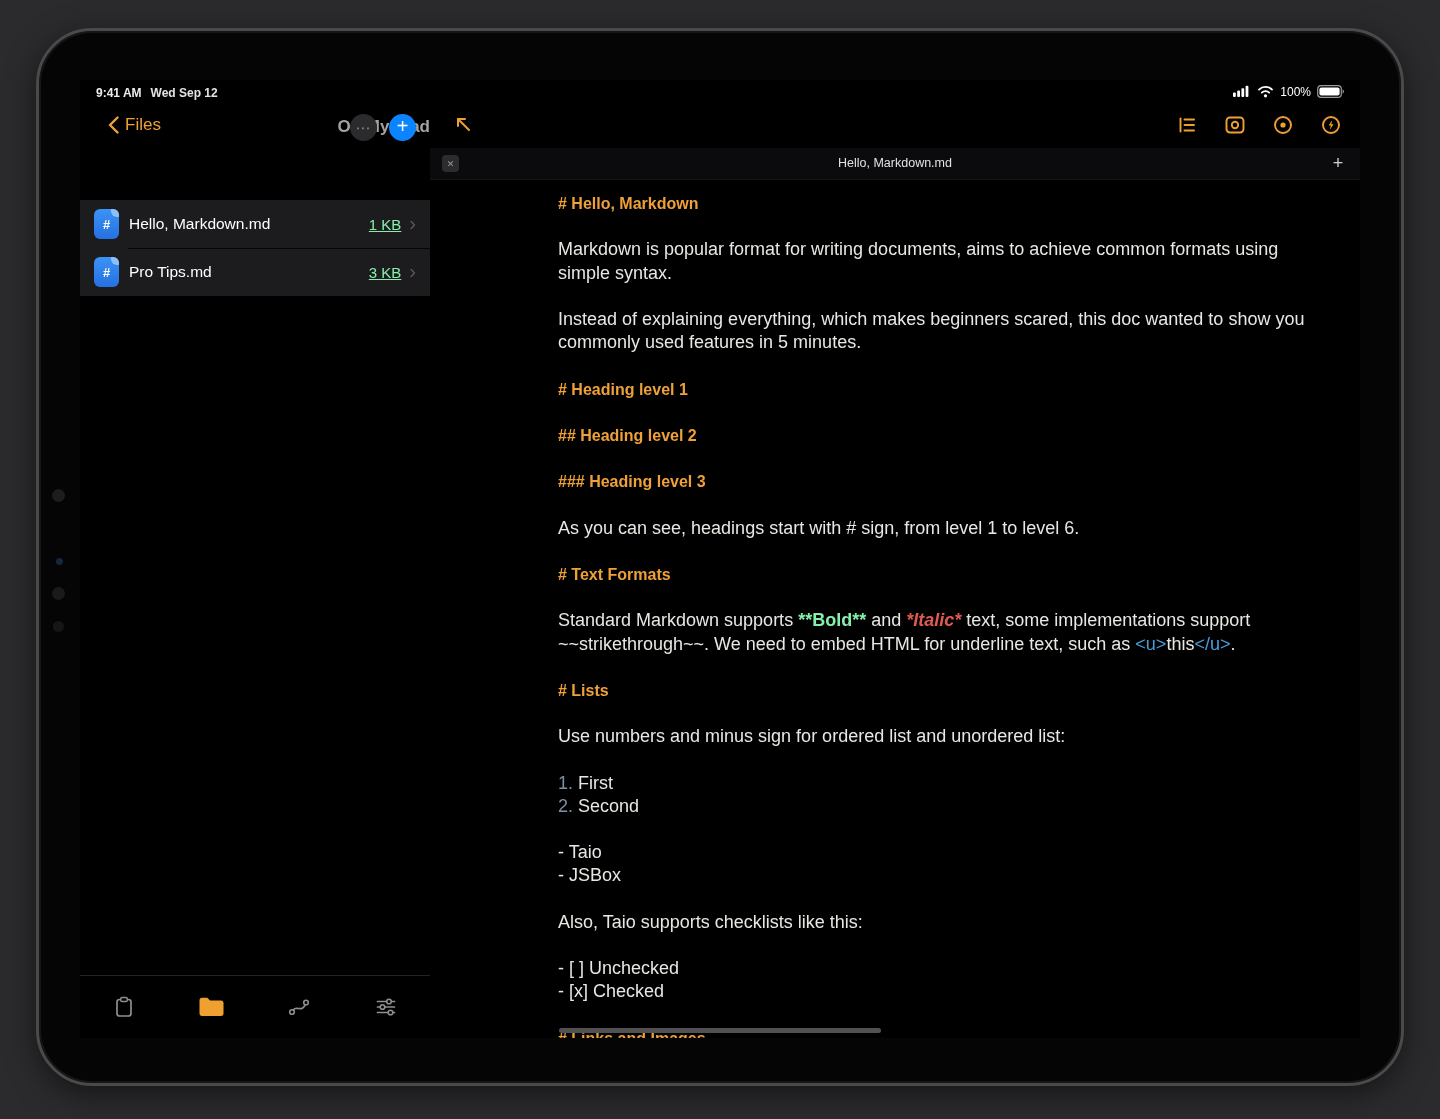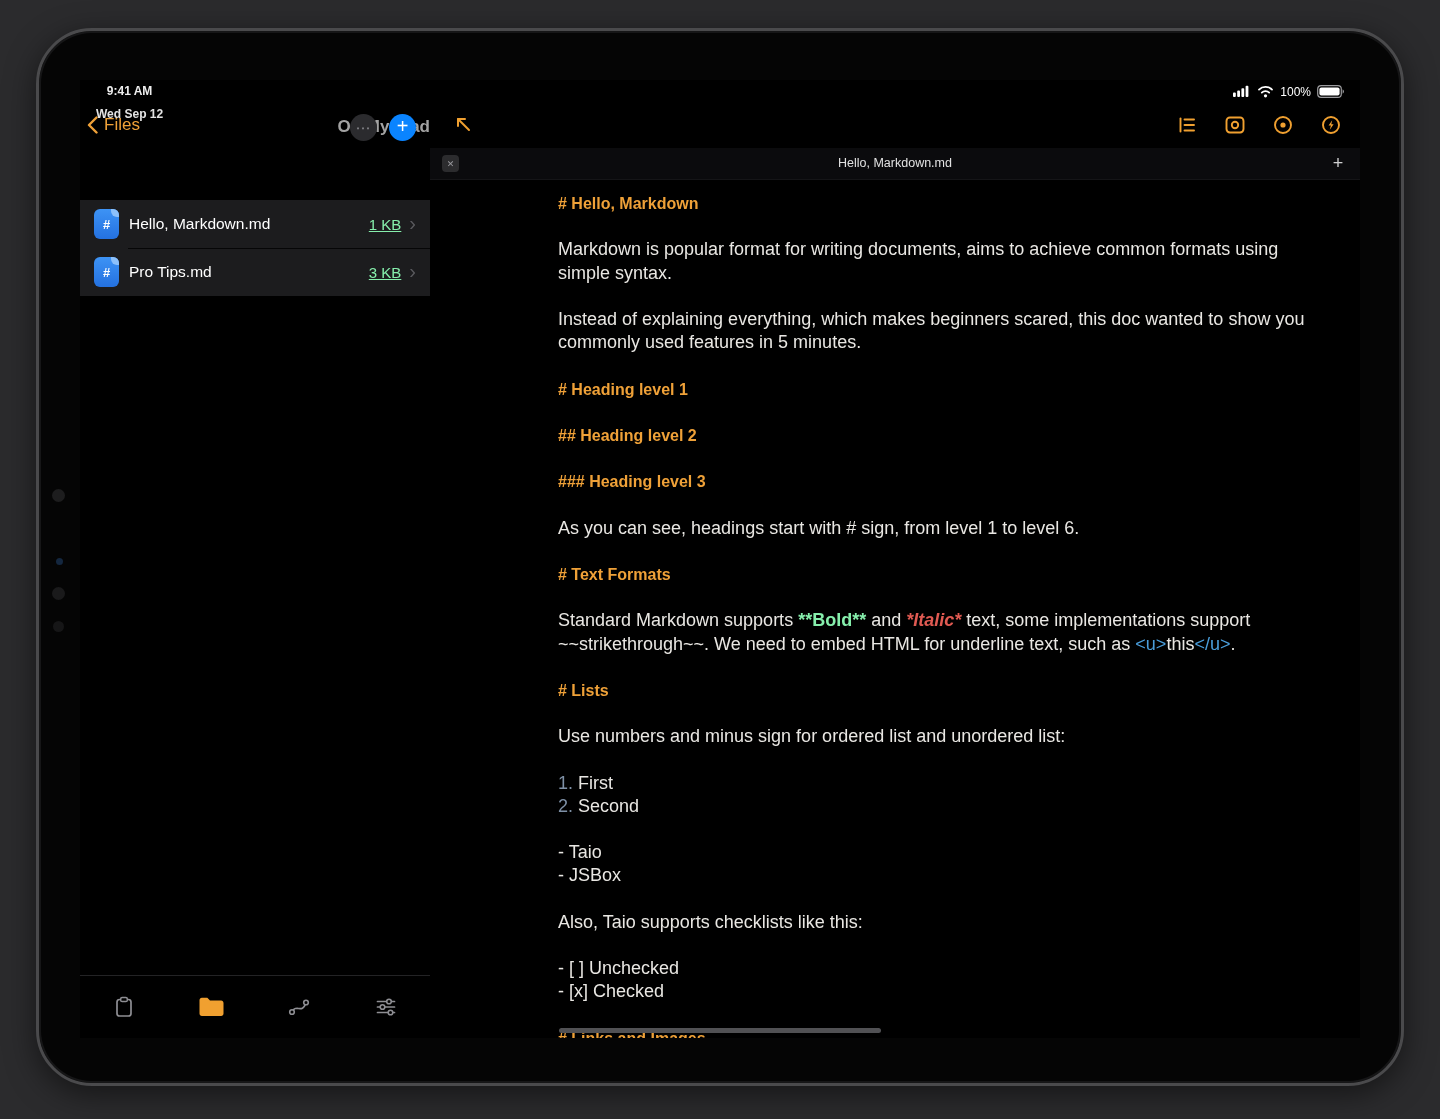--- a/index.html
+++ b/index.html
@@ -10,25 +10,25 @@
   .ipad-frame { position:absolute; left:36px; top:28px; width:1368px; height:1058px;
     background:#050505; border:3px solid #4a4a4c; border-radius:56px;
     box-shadow: inset 0 0 0 2px #161617, 0 8px 30px rgba(0,0,0,.5); }
   .bezel-dot { position:absolute; border-radius:50%; }
 
   .screen { position:absolute; left:80px; top:80px; width:1280px; height:958px; background:#000; overflow:hidden; }
 
   
   .sidebar { position:absolute; left:0; top:0; width:350px; height:958px; background:#000; }
   .status-left { position:absolute; left:16px; top:4px; height:18px; display:flex; gap:9px; align-items:center;
-    font-size:12px; font-weight:700; color:#ededed;flex-direction:column; }
+    font-size:12px; font-weight:700; color:#ededed; }
   .status-left .date { color:#e3e3e3; }
 
   .sidebar-nav { position:absolute; left:0; top:30px; right:0; height:36px; }
-  .back-button { position:absolute; left:7px; top:5px; display:flex; align-items:center; gap:6px;
+  .back-button { position:absolute; left:28px; top:5px; display:flex; align-items:center; gap:6px;
     color:#efa138; font-size:17px; cursor:pointer; }
   .nav-title { position:absolute; left:0; right:0; top:7px; text-align:right; color:#a3a3a3; font-size:17px; font-weight:700; }
   .nav-buttons { position:absolute; right:14px; top:4px; display:flex; gap:12px; }
   .circle-btn { width:27px; height:27px; border-radius:50%; display:flex; align-items:center; justify-content:center; cursor:pointer; }
   .circle-btn.more { background:#2b2b2e; color:#8e8e93; font-size:15px; letter-spacing:1px; }
   .circle-btn.add { background:#0a84ff; color:#fff; font-size:20px; font-weight:400; padding-bottom:2px; }
 
   .search-field { position:absolute; left:14px; right:14px; top:72px; height:33px; background:#1b1b1d;
     border-radius:10px; display:flex; align-items:center; gap:7px; padding:0 10px; color:#8e8e93; font-size:15px; }
 

